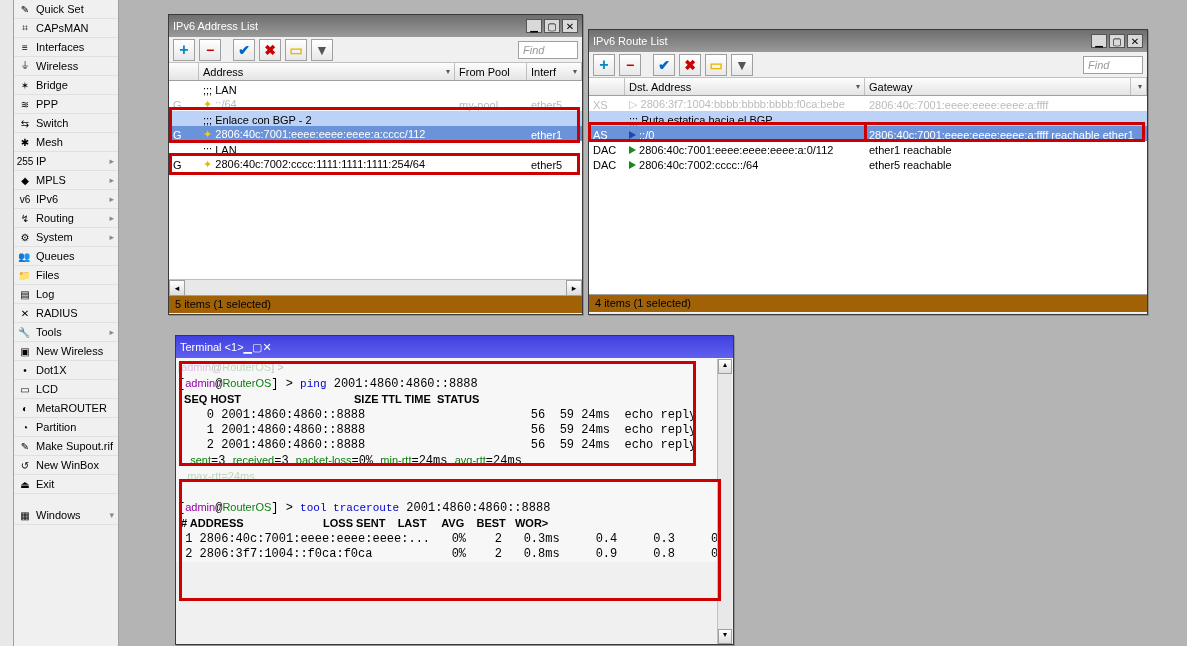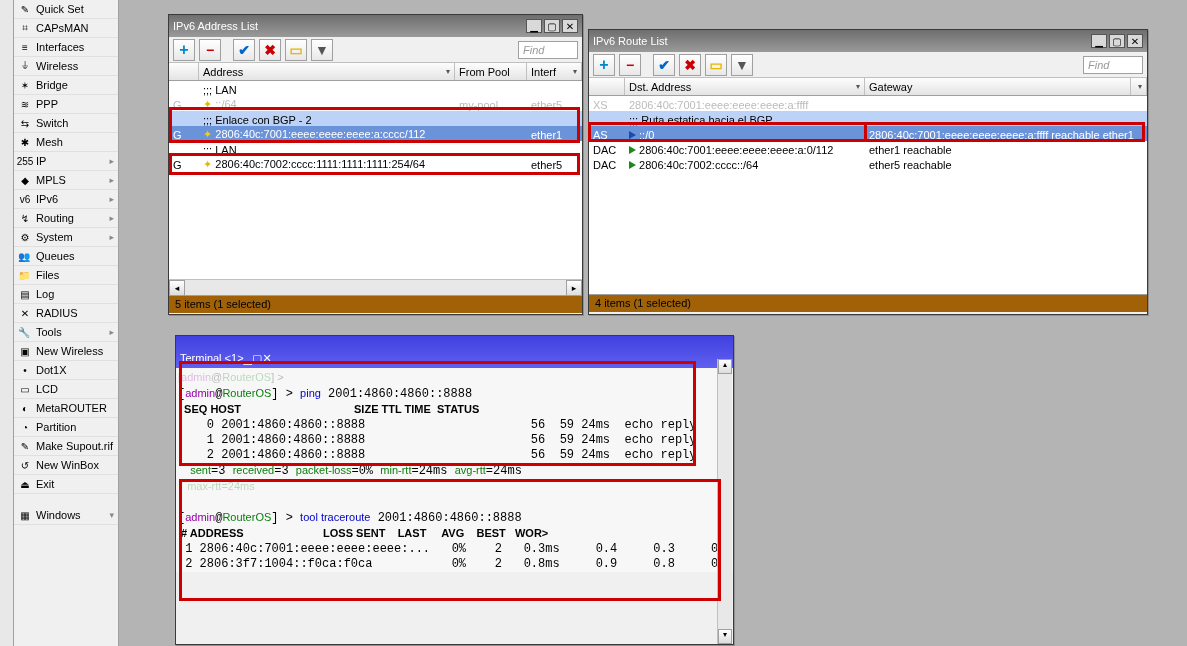--- a/index.html
+++ b/index.html
@@ -32,23 +32,23 @@
 .row.comment.hl { background:#bcd3f7; }
 .row.sel { background:#6b93da; color:#fff; }
 .row .cell { padding:0 4px; overflow:hidden; white-space:nowrap; }
 .statusbar { height:18px; border-top:1px solid #a0a0a0; background:#a16207; padding:2px 6px; }
 .hscroll { height:16px; background:#e8e8e8; border-top:1px solid #c0c0c0; position:relative; }
 .hscroll .la, .hscroll .ra { width:16px; height:16px; position:absolute; top:0; background:linear-gradient(#fff,#ddd); border:1px solid #a0a0a0; display:flex; align-items:center; justify-content:center; font-size:9px; }
 .hscroll .la{left:0;} .hscroll .ra{right:0;}
 .redbox { position:absolute; border:3px solid #c00; pointer-events:none; }
 
 
-.term-title { height:22px; background:linear-gradient(#4040e0,#6060f0); color:#fff; display:flex; align-items:flex-start; padding:16px 4px; }
+.term-title { height:22px; background:linear-gradient(#4040e0,#6060f0); color:#fff; display:flex; align-items:center; padding:0 4px; }
 .term { background:#f7f7f7; font-family:"Consolas","Courier New",monospace; font-size:12px; line-height:15px; padding:2px 6px 2px 2px; white-space:pre; color:#000; }
-.tg { color:#0a7d0a; } .tb{color:#0000cc;} .tp{color:#9400a8;}
+.tg { color:#0a7d0a; } .tb{color:#0000cc;font-family:Liberation Mono, monospace;} .tp{color:#9400a8;}
 .tri { width:0;height:0;border-top:4px solid transparent;border-bottom:4px solid transparent;border-left:7px solid #1a8a1a; display:inline-block; }
 .tri.b { border-left-color:#1a4aaa; }
 </style>
 </head>
 <body>
 
 <div class="sbar"></div>
 
 <div class="sidebar">
   <div id="sidebar-items">
@@ -273,20 +273,21 @@
     <div class="ch" style="flex:1">
         <span>Gateway</span>
       </div>
     <div class="ch" style="width:16px">
         <span class="dd">▾</span>
       </div>
   </div>
   <div class="grid" id="route-grid" style="height:198px;">
       <div class="row" style="color: rgb(187, 187, 187);">
         <div class="cell" style="width:36px">XS</div>
+        <div class="cell" style="width:240px"><span style="color:#bbb">▷</span> 2806:3f7:1004:bbbb:bbbb:bbbb:f0ca:bebe</div>
         <div class="cell" style="flex:1">2806:40c:7001:eeee:eeee:eeee:a:ffff</div>
       </div>
       <div class="row comment hl">
         <div class="cell" style="width:36px"></div>
         <div class="cell" style="flex:1">;;; Ruta estatica hacia el BGP</div>
       </div>
       <div class="row sel">
         <div class="cell" style="width:36px">AS</div>
         <div class="cell" style="width:240px"><span class="tri b"></span> ::/0</div>
         <div class="cell" style="flex:1">2806:40c:7001:eeee:eeee:eeee:a:ffff reachable ether1</div>

